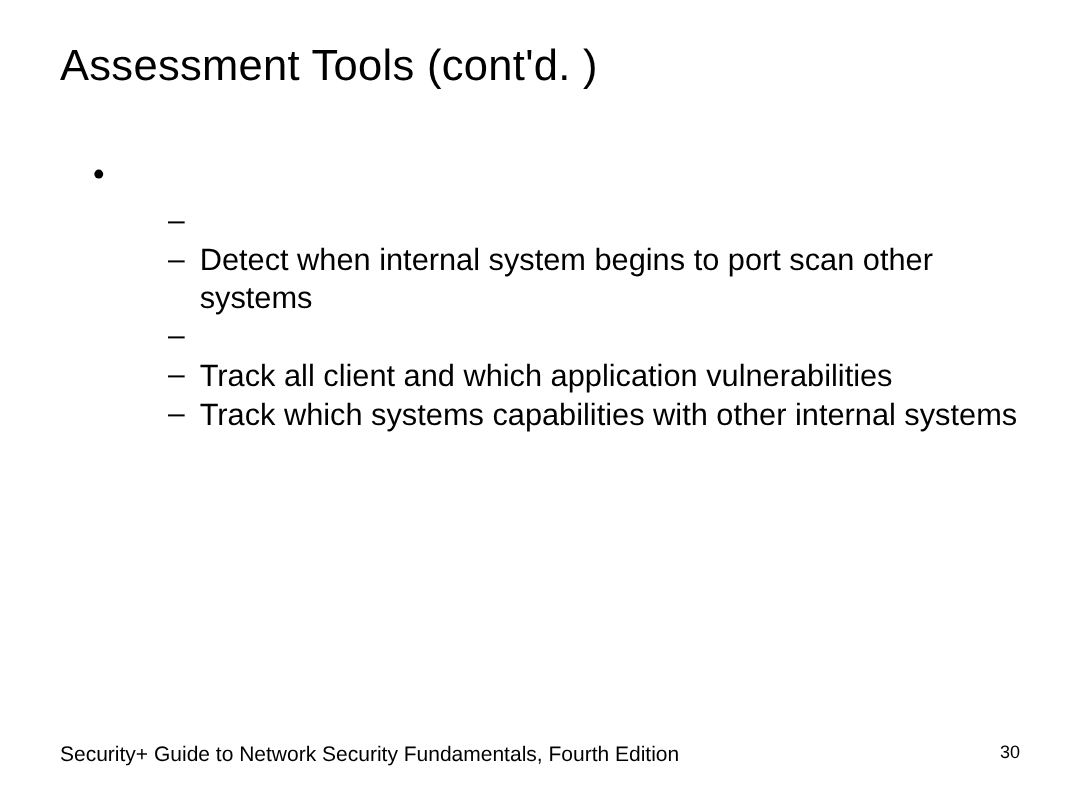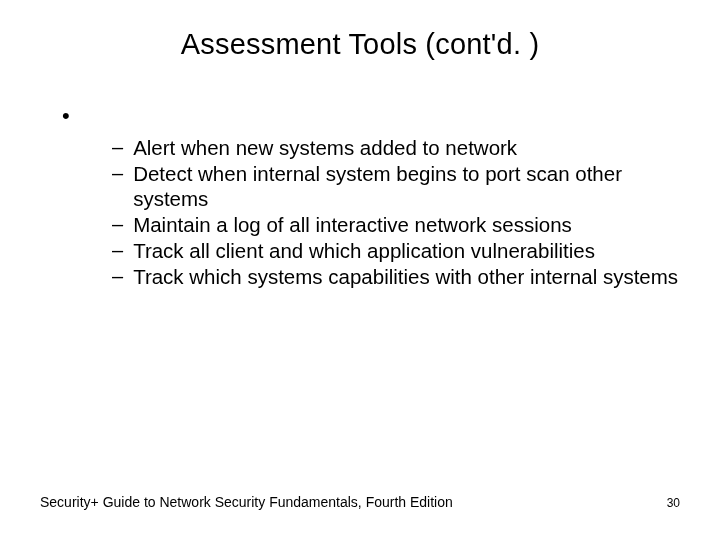--- a/index.html
+++ b/index.html
@@ -16,21 +16,20 @@
       position: relative;
       overflow: hidden;
     }
     .slide {
       width: 100%;
       height: 100%;
       padding: 28px 40px 0 40px;
       position: relative;
     }
     .title {
-      text-align: center;
       font-size: 29px;
       font-weight: normal;
       margin-bottom: 42px;
       letter-spacing: 0.2px;
     }
     .content {
       padding-left: 22px;
     }
     .bullet-row {
       display: flex;
@@ -66,21 +65,21 @@
       font-size: 20.5px;
       line-height: 25px;
     }
     .footer {
       position: absolute;
       bottom: 30px;
       left: 40px;
       right: 40px;
       display: flex;
       justify-content: space-between;
-      align-items: flex-end;
+      align-items: flex-start;
       font-size: 14px;
     }
     .footer-left {
       font-size: 14px;
     }
     .footer-right {
       font-size: 12px;
     }
   </style>
 </head>
@@ -92,29 +91,27 @@
 
   <div class="content">
 
     <div class="bullet-row">
       <span class="bullet-dot">•</span>
     </div>
 
     <div class="sublist">
       <div class="sub-row">
         <span class="sub-dash">–</span>
-        <span class="sub-text">Alert when new systems added to network</span>
       </div>
       <div class="sub-row">
         <span class="sub-dash">–</span>
         <span class="sub-text">Detect when internal system begins to port scan other systems</span>
       </div>
       <div class="sub-row">
         <span class="sub-dash">–</span>
-        <span class="sub-text">Maintain a log of all interactive network sessions</span>
       </div>
       <div class="sub-row">
         <span class="sub-dash">–</span>
         <span class="sub-text">Track all client and which application vulnerabilities</span>
       </div>
       <div class="sub-row">
         <span class="sub-dash">–</span>
         <span class="sub-text">Track which systems capabilities with other internal systems</span>
       </div>
     </div>

